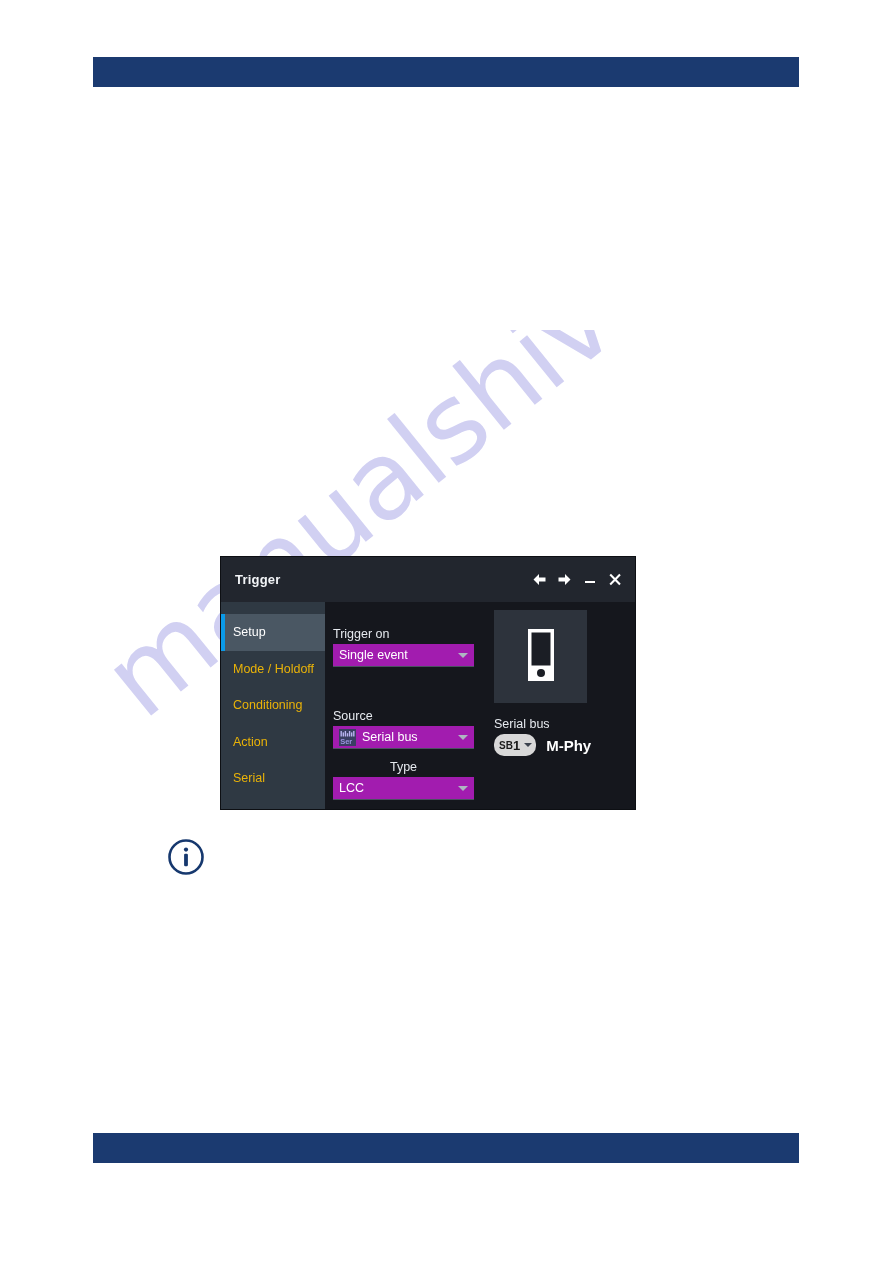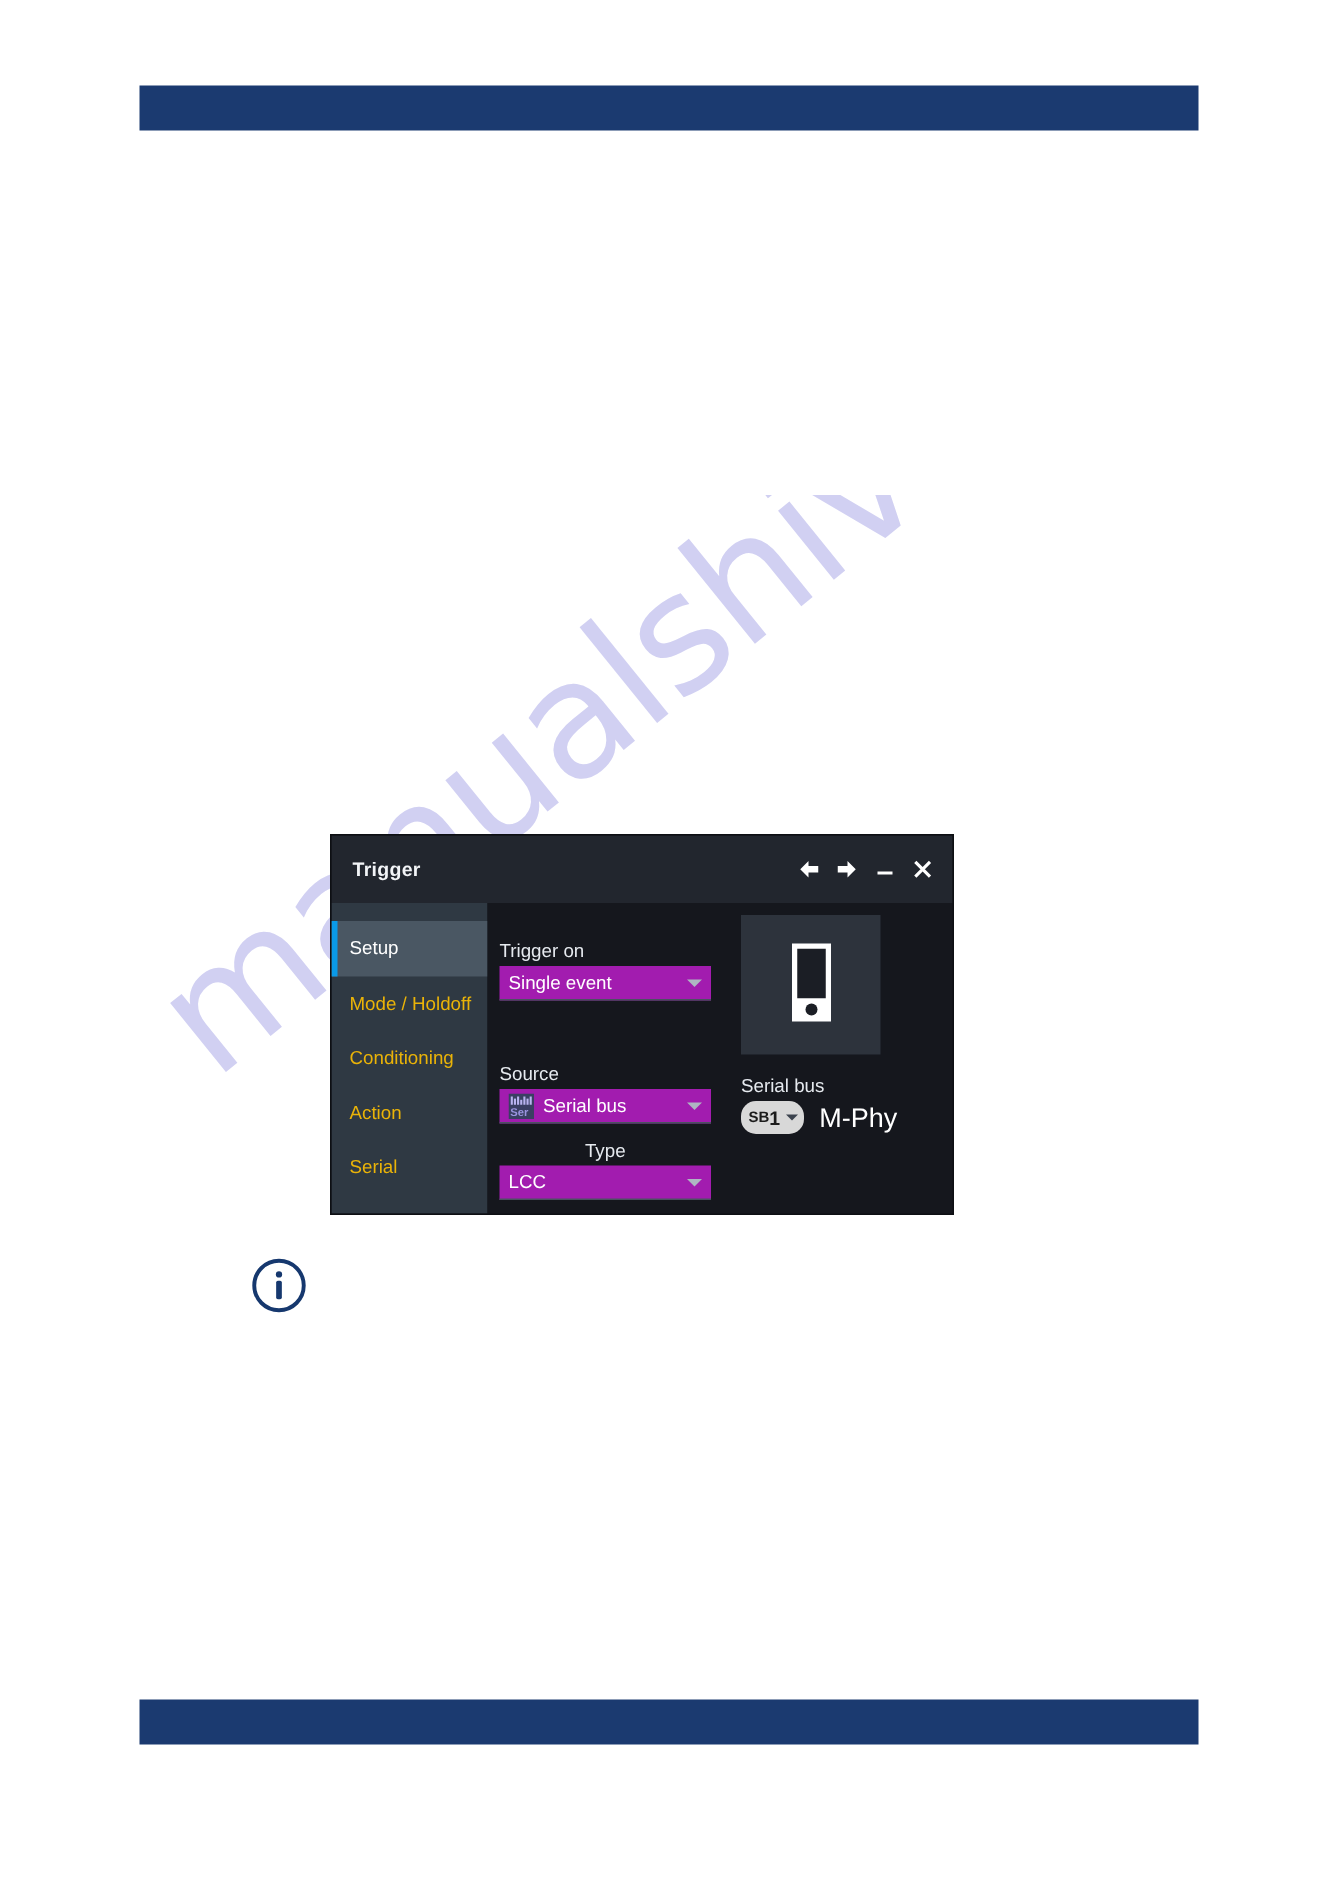--- a/index.html
+++ b/index.html
@@ -226,22 +226,22 @@
     right: 4px;
     top: 50%;
     margin-top: -2px;
     width: 0; height: 0;
     border-left: 4px solid transparent;
     border-right: 4px solid transparent;
     border-top: 4px solid #3c434e;
   }
   .sb-proto {
     color: #ffffff;
-    font-size: 18px;
-    font-weight: normal;
+    font-size: 15px;
+    font-weight: bold;
     margin-left: 10px;
     white-space: nowrap;
   }
 
   .btn-details {
     position: absolute;
     left: 169px;
     top: 217px;
     width: 136px;
     height: 23px;

